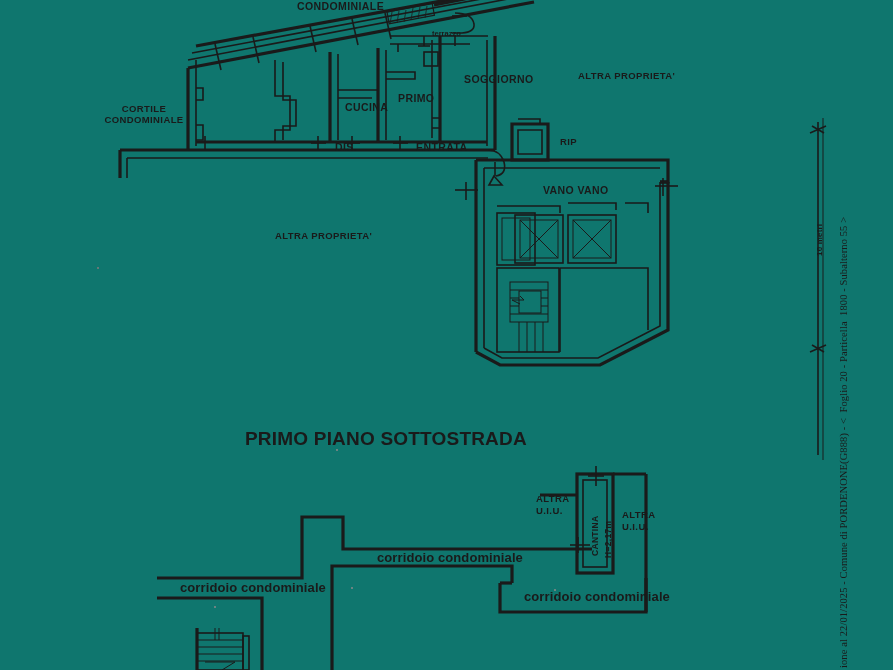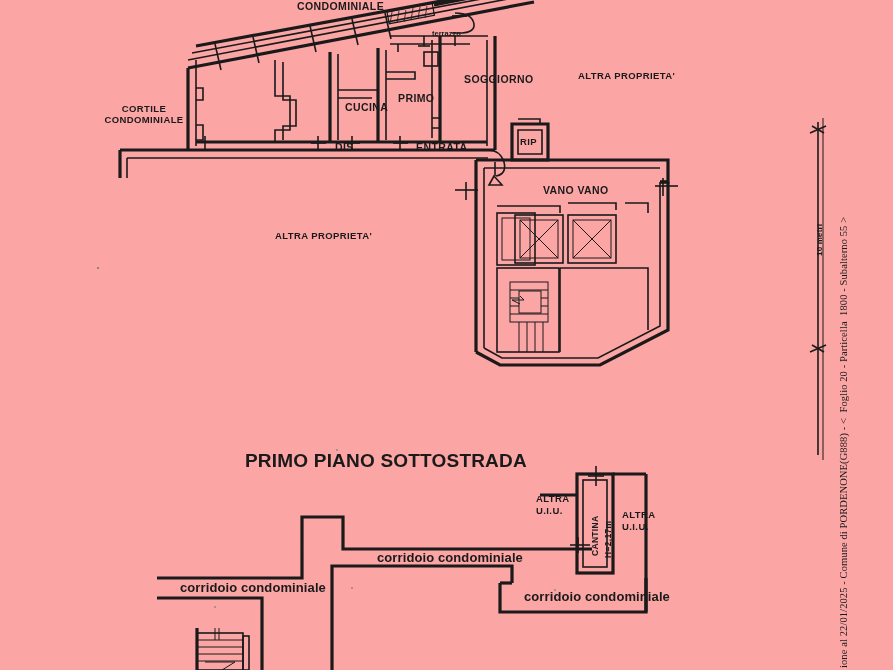--- a/index.html
+++ b/index.html
@@ -8,42 +8,42 @@
     background: #ffffff;
   }
   body {
     font-family: "Liberation Sans", sans-serif;
     color: #1a1a1a;
   }
   #page {
     position: relative;
     width: 893px;
     height: 670px;
-    background: #fca5a5;
+    background: #0f766e;
     overflow: hidden;
   }
   #plan-svg {
     position: absolute;
     left: 0;
     top: 0;
     width: 893px;
     height: 670px;
   }
   
   .lbl {
     position: absolute;
     font-family: "Liberation Sans", sans-serif;
     font-weight: bold;
     color: #1a1a1a;
     white-space: pre;
     letter-spacing: 0.4px;
     line-height: 1.15;
   }
   .lbl-room      { font-size: 10.5px; }
-  .lbl-room-sm   { font-size: 9.5px; }
+  .lbl-room-sm   { font-size: 9.5px; padding-left: 40px; }
   .lbl-tiny      { font-size: 7.5px; font-weight: bold; letter-spacing: 0px; padding-left: 33px; }
   .lbl-prop      { font-size: 9.5px; }
   .lbl-title     { font-size: 19px; letter-spacing: 0.2px; }
   .lbl-corr      { font-size: 13px; letter-spacing: 0.1px; }
   .lbl-uiu       { font-size: 9.5px; text-align: left; line-height: 1.25; }
   .lbl-center    { text-align: center; }
 
   .rot90 {
     transform-origin: 0 0;
     transform: rotate(-90deg);
@@ -312,21 +312,21 @@
   <div class="lbl lbl-room" style="left:416px; top:141px;">ENTRATA</div>
 
   <div class="lbl lbl-room-sm" style="left:520px; top:137px;">RIP</div>
 
   <div class="lbl lbl-room" style="left:543px; top:184px;">VANO VANO</div>
 
   <div class="lbl lbl-prop" style="left:578px; top:71px;">ALTRA PROPRIETA'</div>
 
   <div class="lbl lbl-prop" style="left:275px; top:231px;">ALTRA PROPRIETA'</div>
 
-  <div class="lbl lbl-title" style="left:245px; top:450px;">PRIMO PIANO SOTTOSTRADA</div>
+  <div class="lbl lbl-title" style="left:245px; top:428px;">PRIMO PIANO SOTTOSTRADA</div>
 
   <div class="lbl lbl-corr" style="left:377px; top:551px;">corridoio condominiale</div>
 
   <div class="lbl lbl-corr" style="left:180px; top:581px;">corridoio condominiale</div>
 
   <div class="lbl lbl-corr" style="left:524px; top:590px;">corridoio condominiale</div>
 
   <div class="lbl lbl-uiu" style="left:536px; top:493px; width:52px;">ALTRA
 U.I.U.</div>
 

